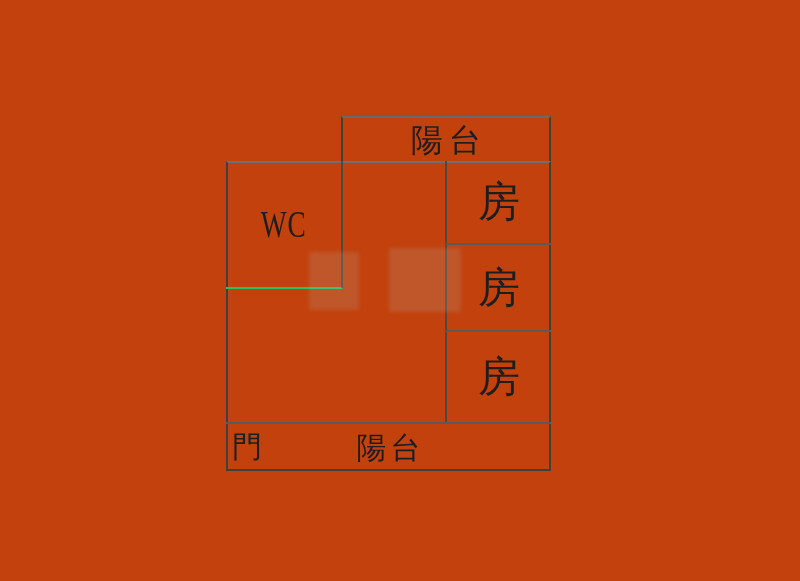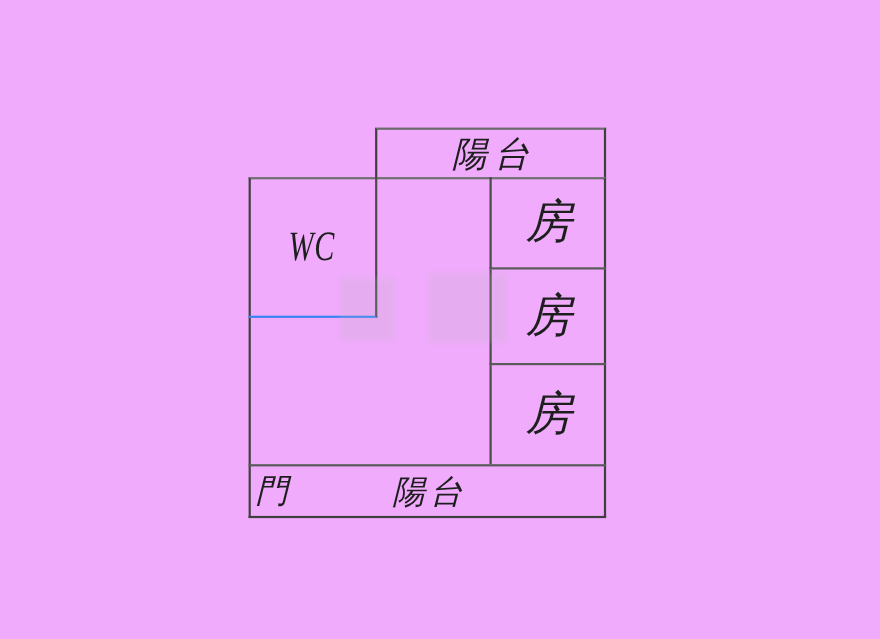--- a/index.html
+++ b/index.html
@@ -5,23 +5,22 @@
   html, body {
     margin: 0;
     padding: 0;
     background: #ffffff;
     font-family: "Liberation Serif", "DejaVu Serif", serif;
   }
   .canvas {
     position: relative;
     width: 800px;
     height: 581px;
-    background: #f0abfc;
+    background: #c2410c;
     overflow: hidden;
-    font-style: italic;
   }
   .canvas * { box-sizing: border-box; }
 
   
   .top-balcony {
     position: absolute;
     left: 341px; top: 116px;
     width: 210px; height: 45px;
     border-top: 2px solid #6a6a6a;
     border-left: 2px solid #3f3f3f;
@@ -35,21 +34,21 @@
     border-top: 2px solid #6f6f6f;
     border-left: 2px solid #3f3f3f;
     border-right: 2px solid #3f3f3f;
     border-bottom: 2px solid #3f3f3f;
   }
   .wc-room {
     position: absolute;
     left: 226px; top: 161px;
     width: 117px; height: 128px;
     border-right: 2px solid #4a4a4a;
-    border-bottom: 2px solid #3b82f6;
+    border-bottom: 2px solid #22c55e;
     display: flex; align-items: center; justify-content: center;
   }
   .side-room {
     position: absolute;
     left: 445px;
     width: 106px;
     border-left: 2px solid #4a4a4a;
     border-bottom: 2px solid #5a5a5a;
     display: flex; align-items: center; justify-content: center;
   }

